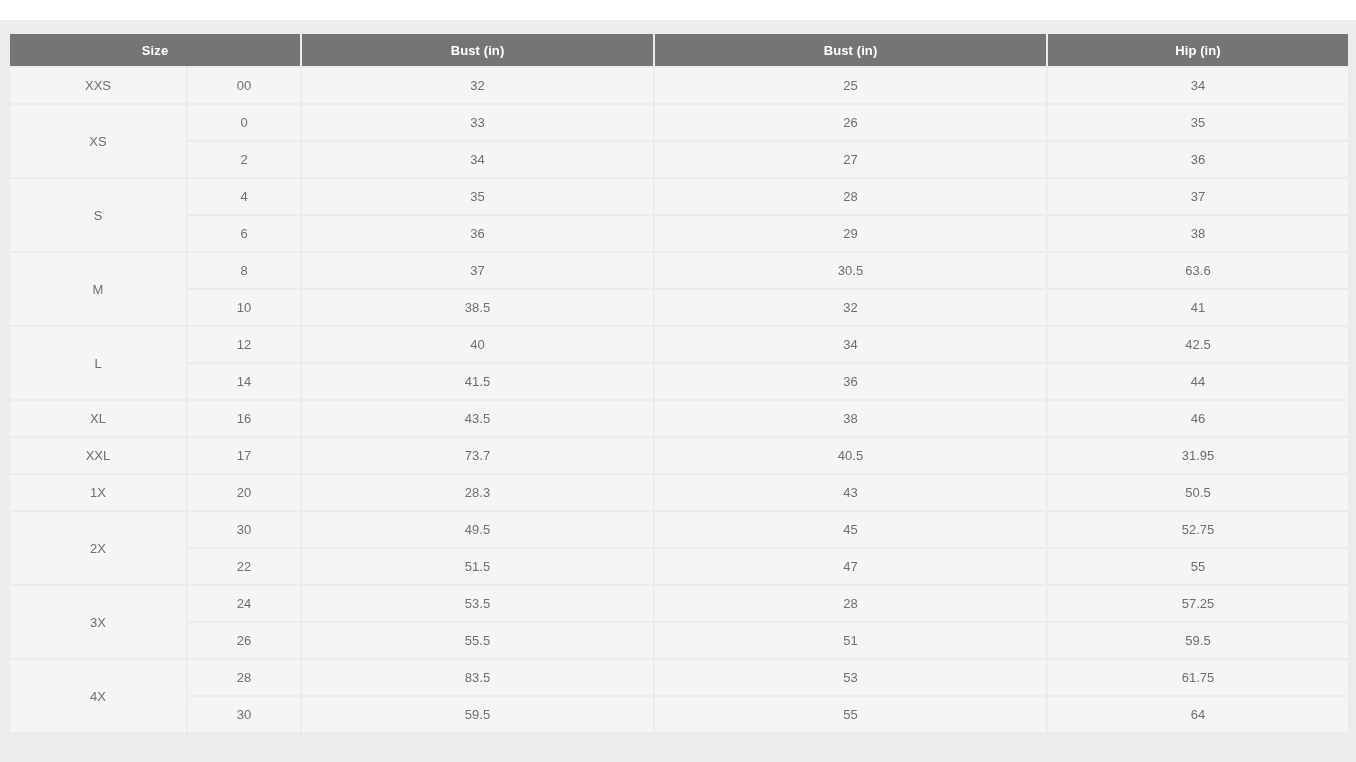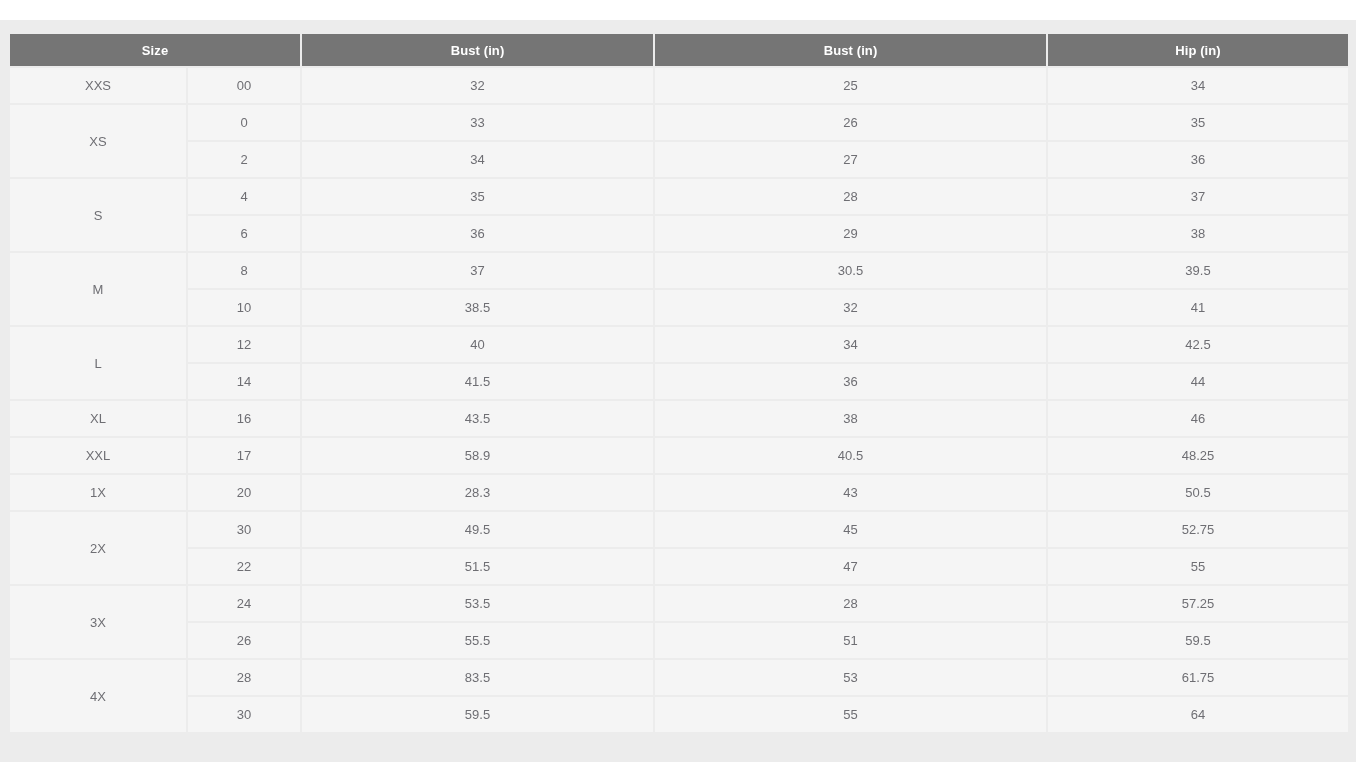--- a/index.html
+++ b/index.html
@@ -132,21 +132,21 @@
             <td>6</td>
             <td>36</td>
             <td>29</td>
             <td>38</td>
           </tr>
           <tr>
             <td rowspan="2">M</td>
             <td>8</td>
             <td>37</td>
             <td>30.5</td>
-            <td>39.5</td>
+            <td>63.6</td>
           </tr>
           <tr>
             <td>10</td>
             <td>38.5</td>
             <td>32</td>
             <td>41</td>
           </tr>
           <tr>
             <td rowspan="2">L</td>
             <td>12</td>
@@ -163,23 +163,23 @@
           <tr>
             <td>XL</td>
             <td>16</td>
             <td>43.5</td>
             <td>38</td>
             <td>46</td>
           </tr>
           <tr>
             <td>XXL</td>
             <td>17</td>
-            <td>58.9</td>
+            <td>73.7</td>
             <td>40.5</td>
-            <td>48.25</td>
+            <td>31.95</td>
           </tr>
           <tr>
             <td>1X</td>
             <td>20</td>
             <td>28.3</td>
             <td>43</td>
             <td>50.5</td>
           </tr>
           <tr>
             <td rowspan="2">2X</td>

